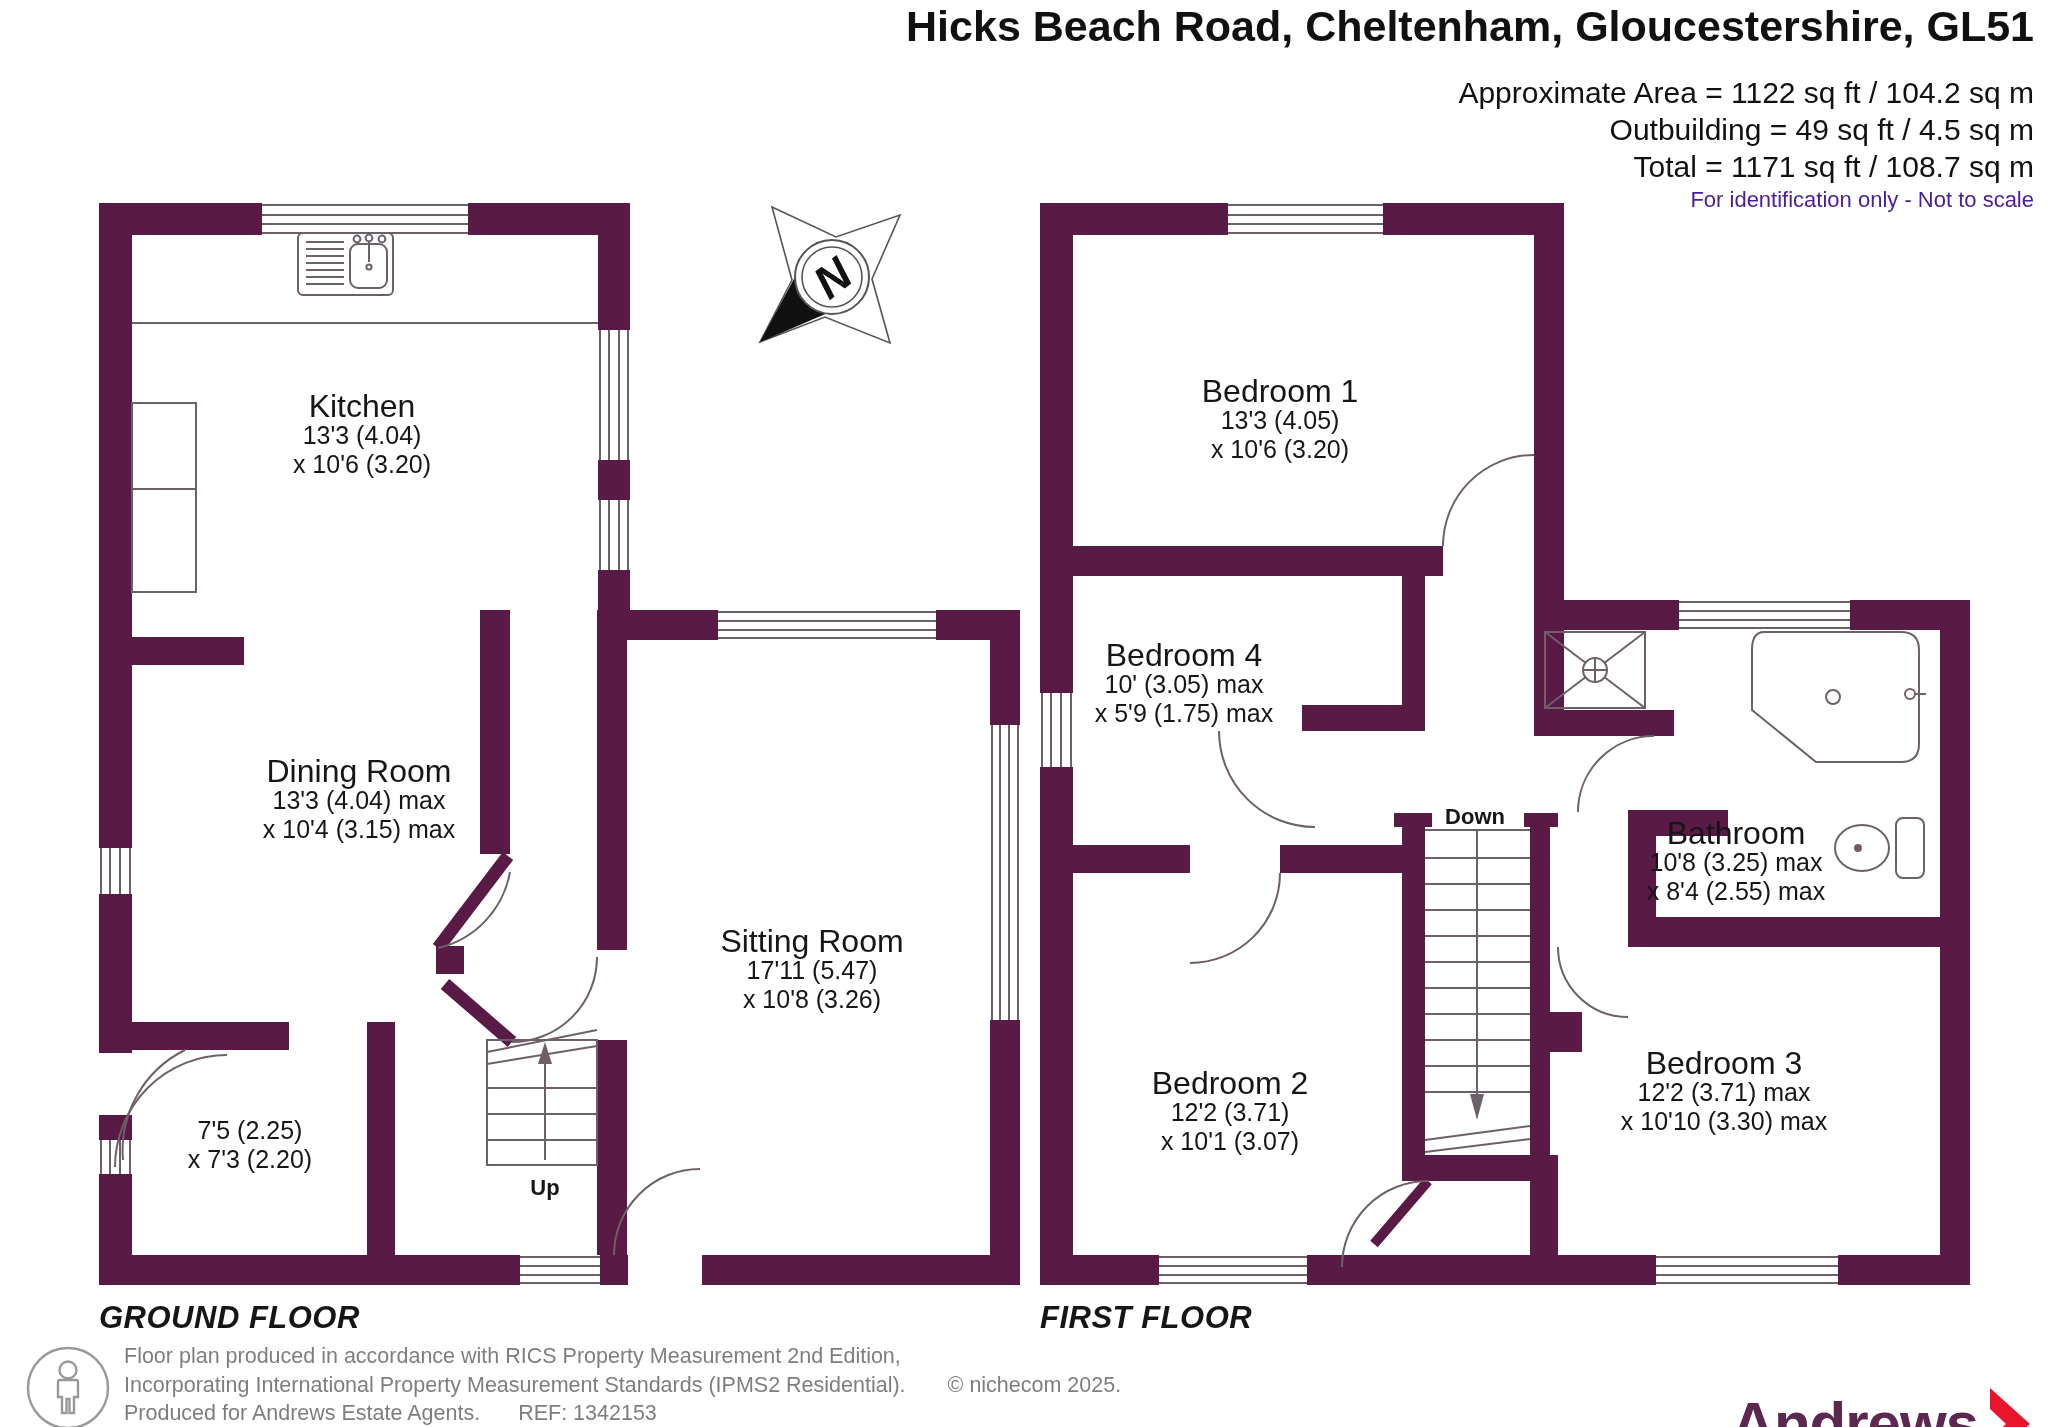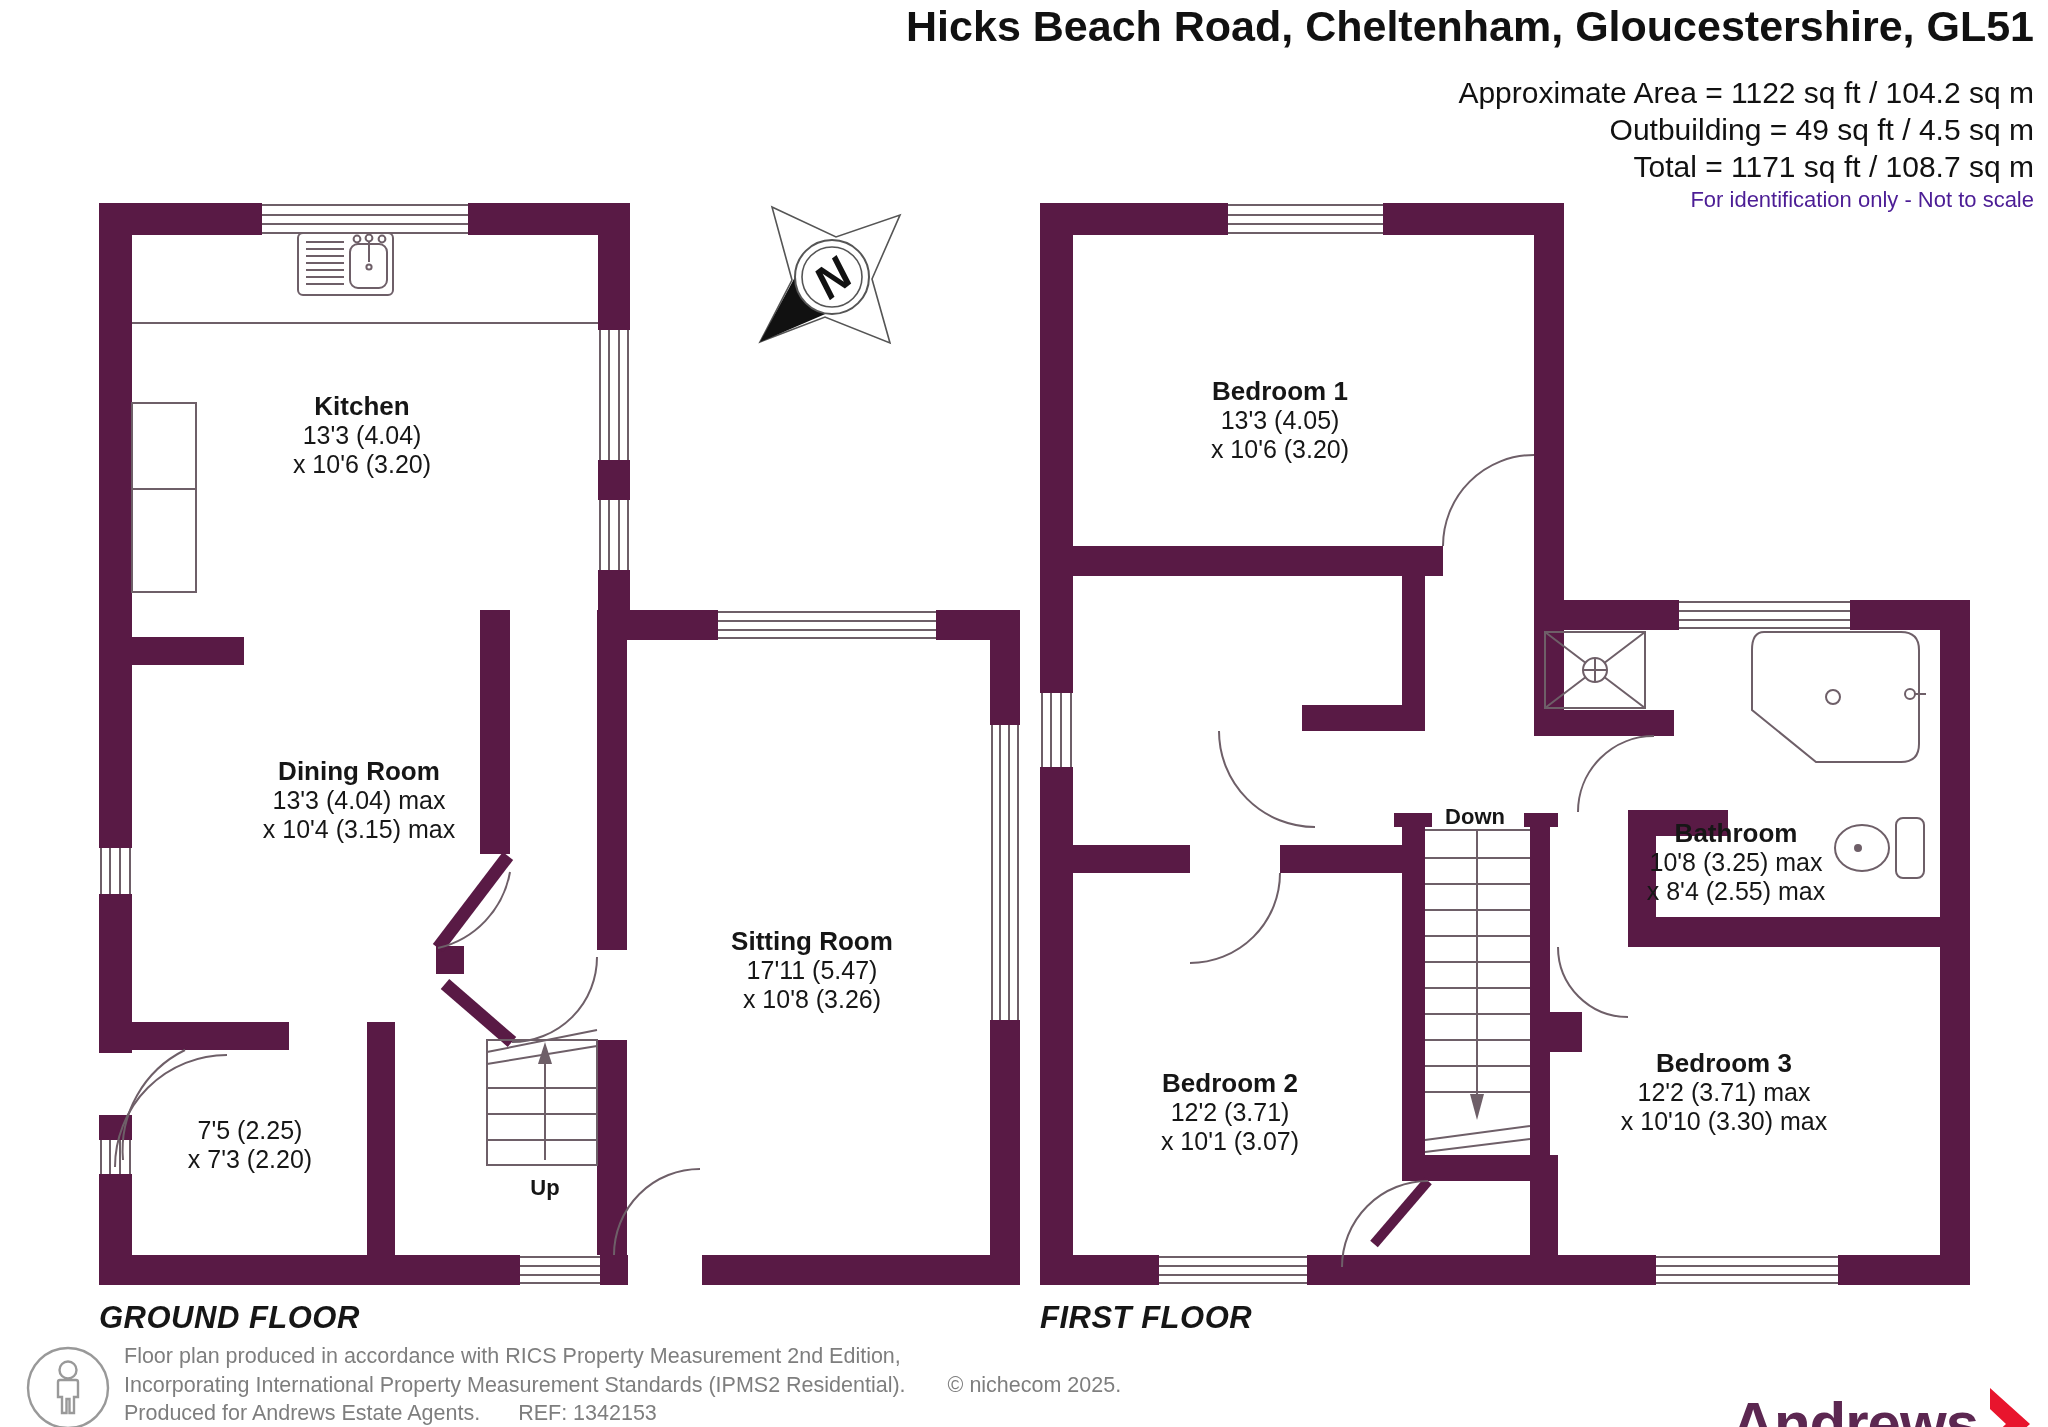--- a/index.html
+++ b/index.html
@@ -3,21 +3,21 @@
 <meta charset="utf-8">
 <style>
   html,body{margin:0;padding:0;background:#fff;}
   .page{position:relative;width:2048px;height:1427px;background:#fff;overflow:hidden;
         font-family:"Liberation Sans",sans-serif;color:#1d1d1d;}
   .plan{position:absolute;left:0;top:0;width:2048px;height:1427px;}
   .hdr-title{position:absolute;top:2px;right:14px;font-size:43px;font-weight:bold;color:#111;white-space:nowrap;}
   .hdr-areas{position:absolute;top:74px;right:14px;text-align:right;font-size:30px;line-height:37px;color:#111;}
   .hdr-note{font-size:22px;line-height:30px;color:#4c1d95;}
   .room{position:absolute;transform:translate(-50%,-50%);text-align:center;white-space:nowrap;color:#161616;}
-  .room .rt{font-weight:bold;font-size:26px;line-height:30px;}
+  .room .rt{font-weight:normal;font-size:32px;line-height:30px;}
   .room .rt:empty{display:none;}
   .room .rd{font-size:25px;line-height:29px;}
   .slabel{position:absolute;transform:translate(-50%,-50%);font-weight:bold;font-size:22px;color:#161616;}
   .fcap{position:absolute;font-weight:bold;font-size:31px;letter-spacing:.5px;color:#161616;white-space:nowrap;font-style:italic;}
   .foot{position:absolute;left:124px;top:1342px;font-size:21.5px;line-height:28.5px;color:#7e7e7e;white-space:nowrap;}
   .foot .cpy{margin-left:42px;}
   .foot .ref{margin-left:38px;}
   .person{position:absolute;left:24px;top:1344px;}
   .logo{position:absolute;right:16px;top:1384px;display:flex;align-items:center;}
   .logo-text{font-size:60px;font-weight:bold;color:#5c2751;letter-spacing:-1px;line-height:80px;}
@@ -249,20 +249,25 @@
   <div class="room" style="left:250px;top:1145px;">
 
     <div class="rd">7'5 (2.25)</div>
     <div class="rd">x 7'3 (2.20)</div>
   </div>
   <div class="room" style="left:1280px;top:420px;">
     <div class="rt">Bedroom 1</div>
     <div class="rd">13'3 (4.05)</div>
     <div class="rd">x 10'6 (3.20)</div>
   </div>
+  <div class="room" style="left:1184px;top:684px;">
+    <div class="rt">Bedroom 4</div>
+    <div class="rd">10' (3.05) max</div>
+    <div class="rd">x 5'9 (1.75) max</div>
+  </div>
   <div class="room" style="left:1736px;top:862px;">
     <div class="rt">Bathroom</div>
     <div class="rd">10'8 (3.25) max</div>
     <div class="rd">x 8'4 (2.55) max</div>
   </div>
   <div class="room" style="left:1230px;top:1112px;">
     <div class="rt">Bedroom 2</div>
     <div class="rd">12'2 (3.71)</div>
     <div class="rd">x 10'1 (3.07)</div>
   </div>

